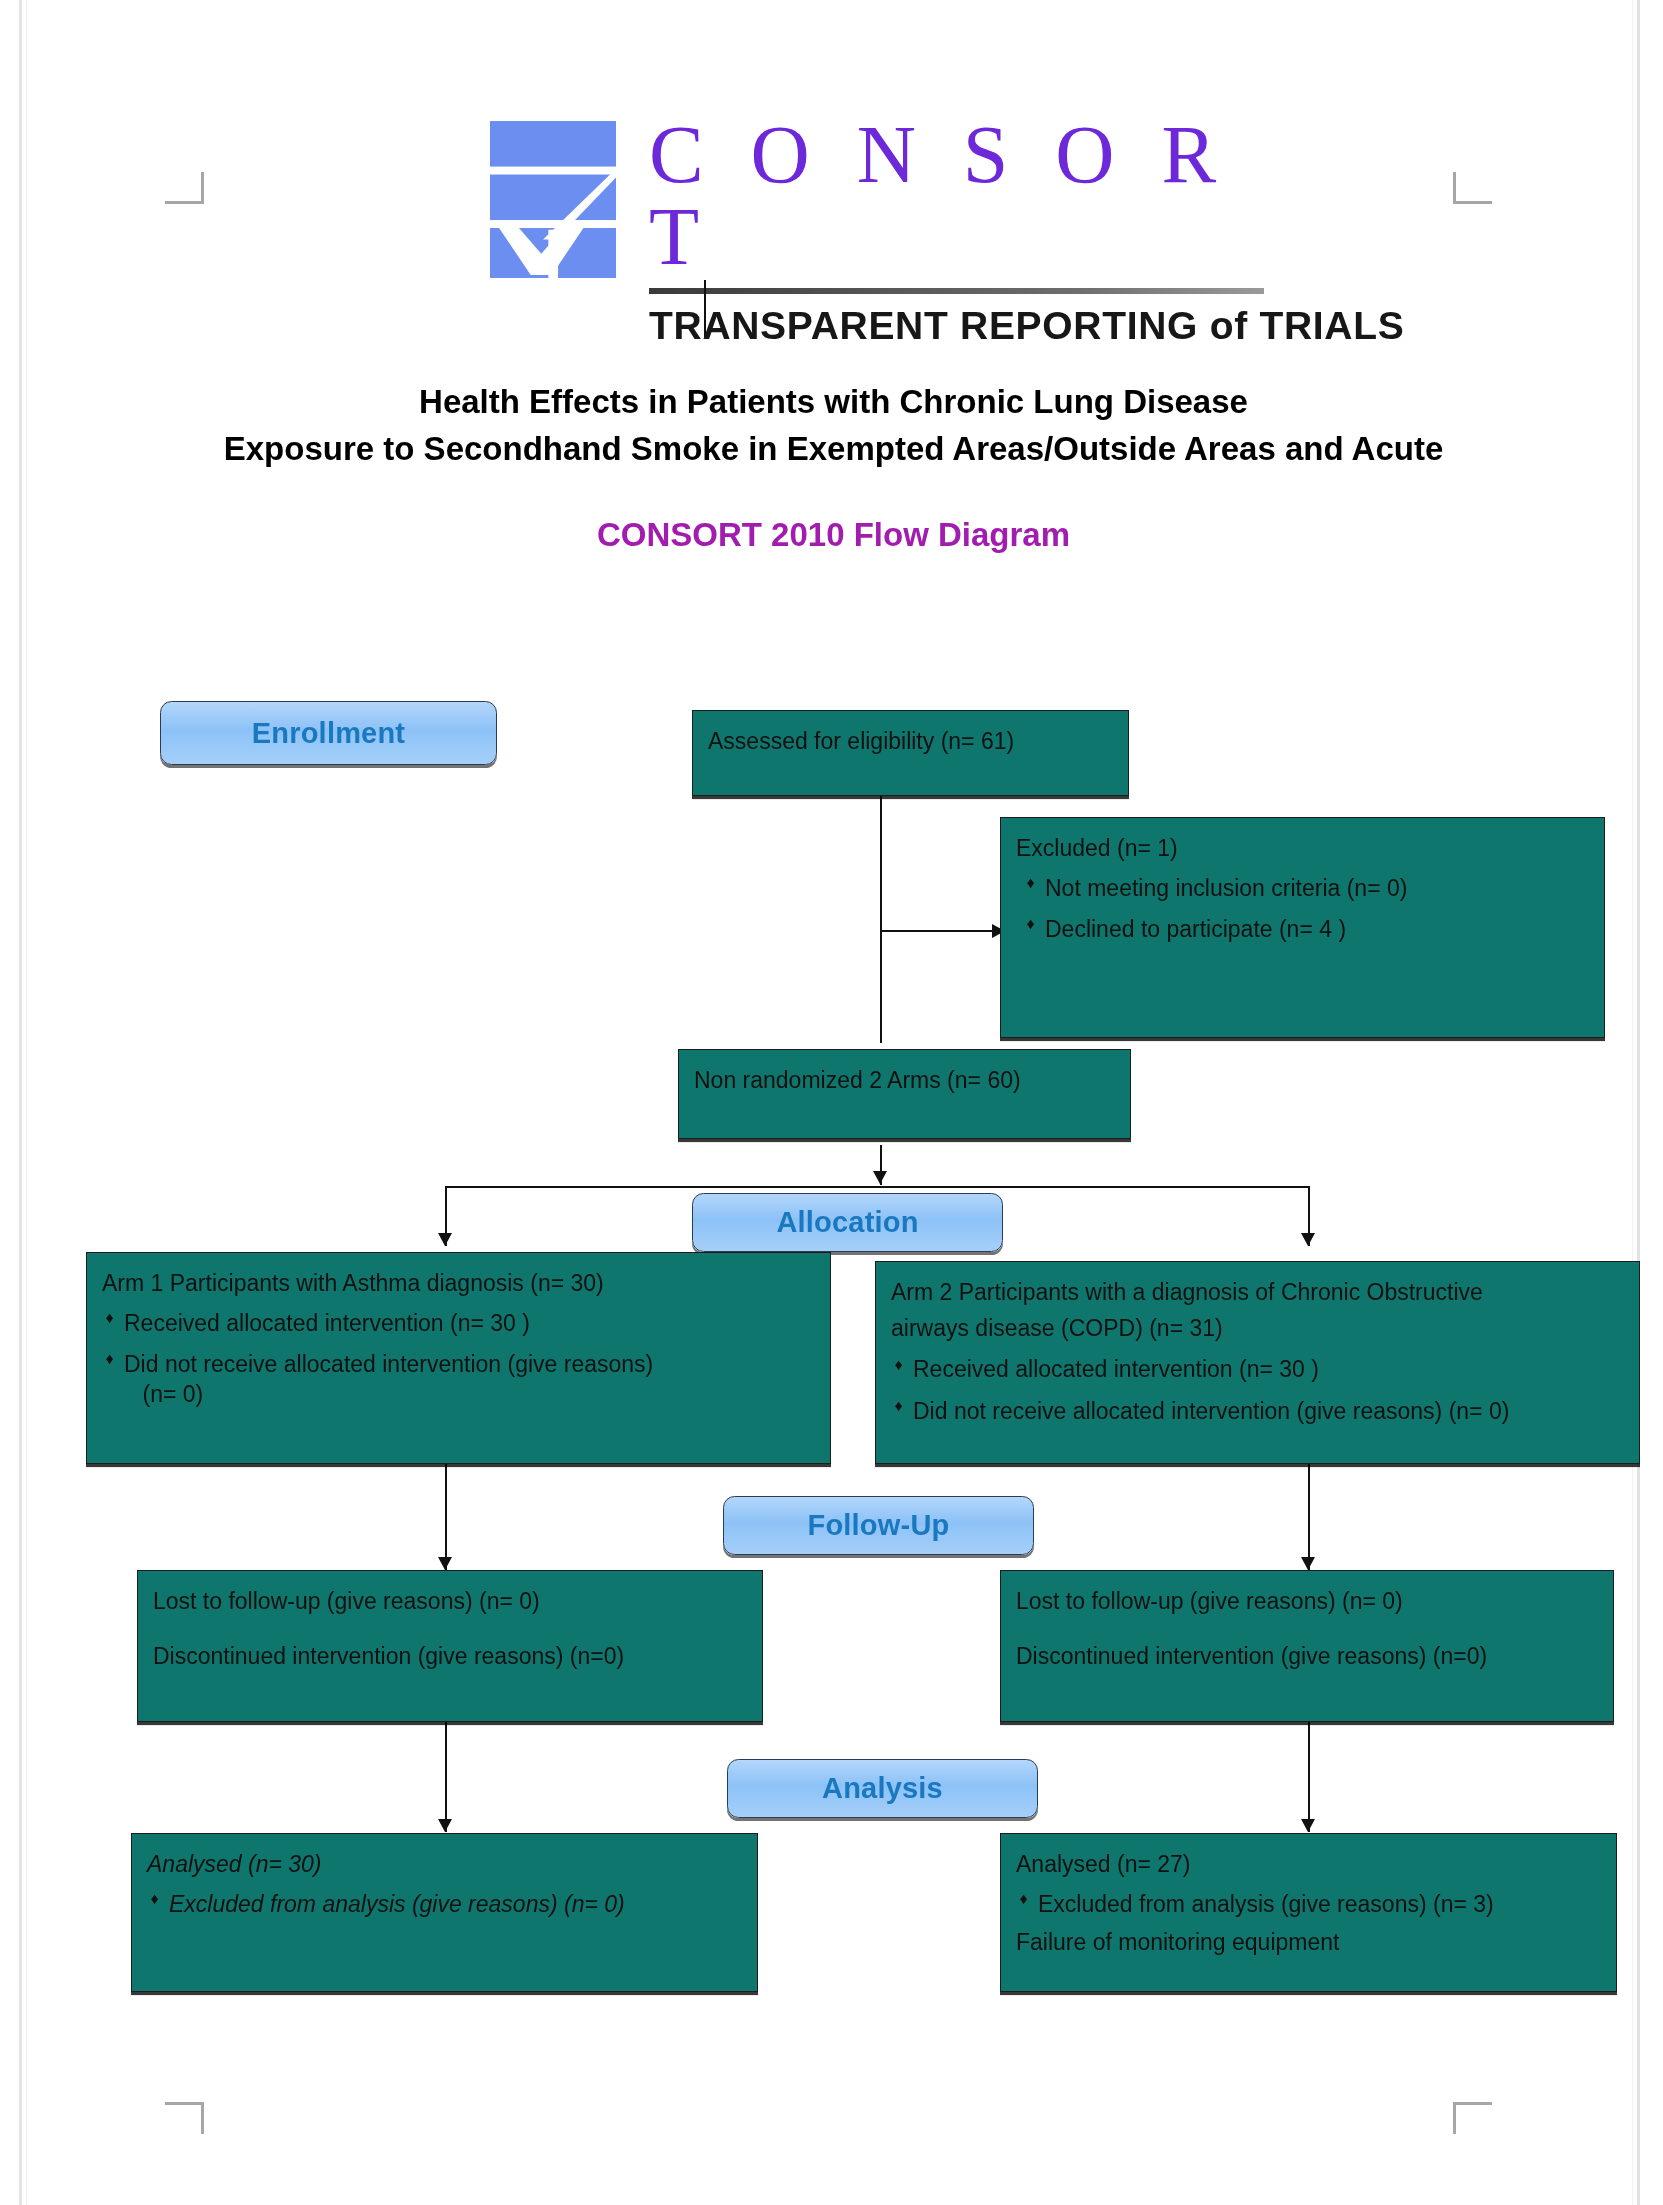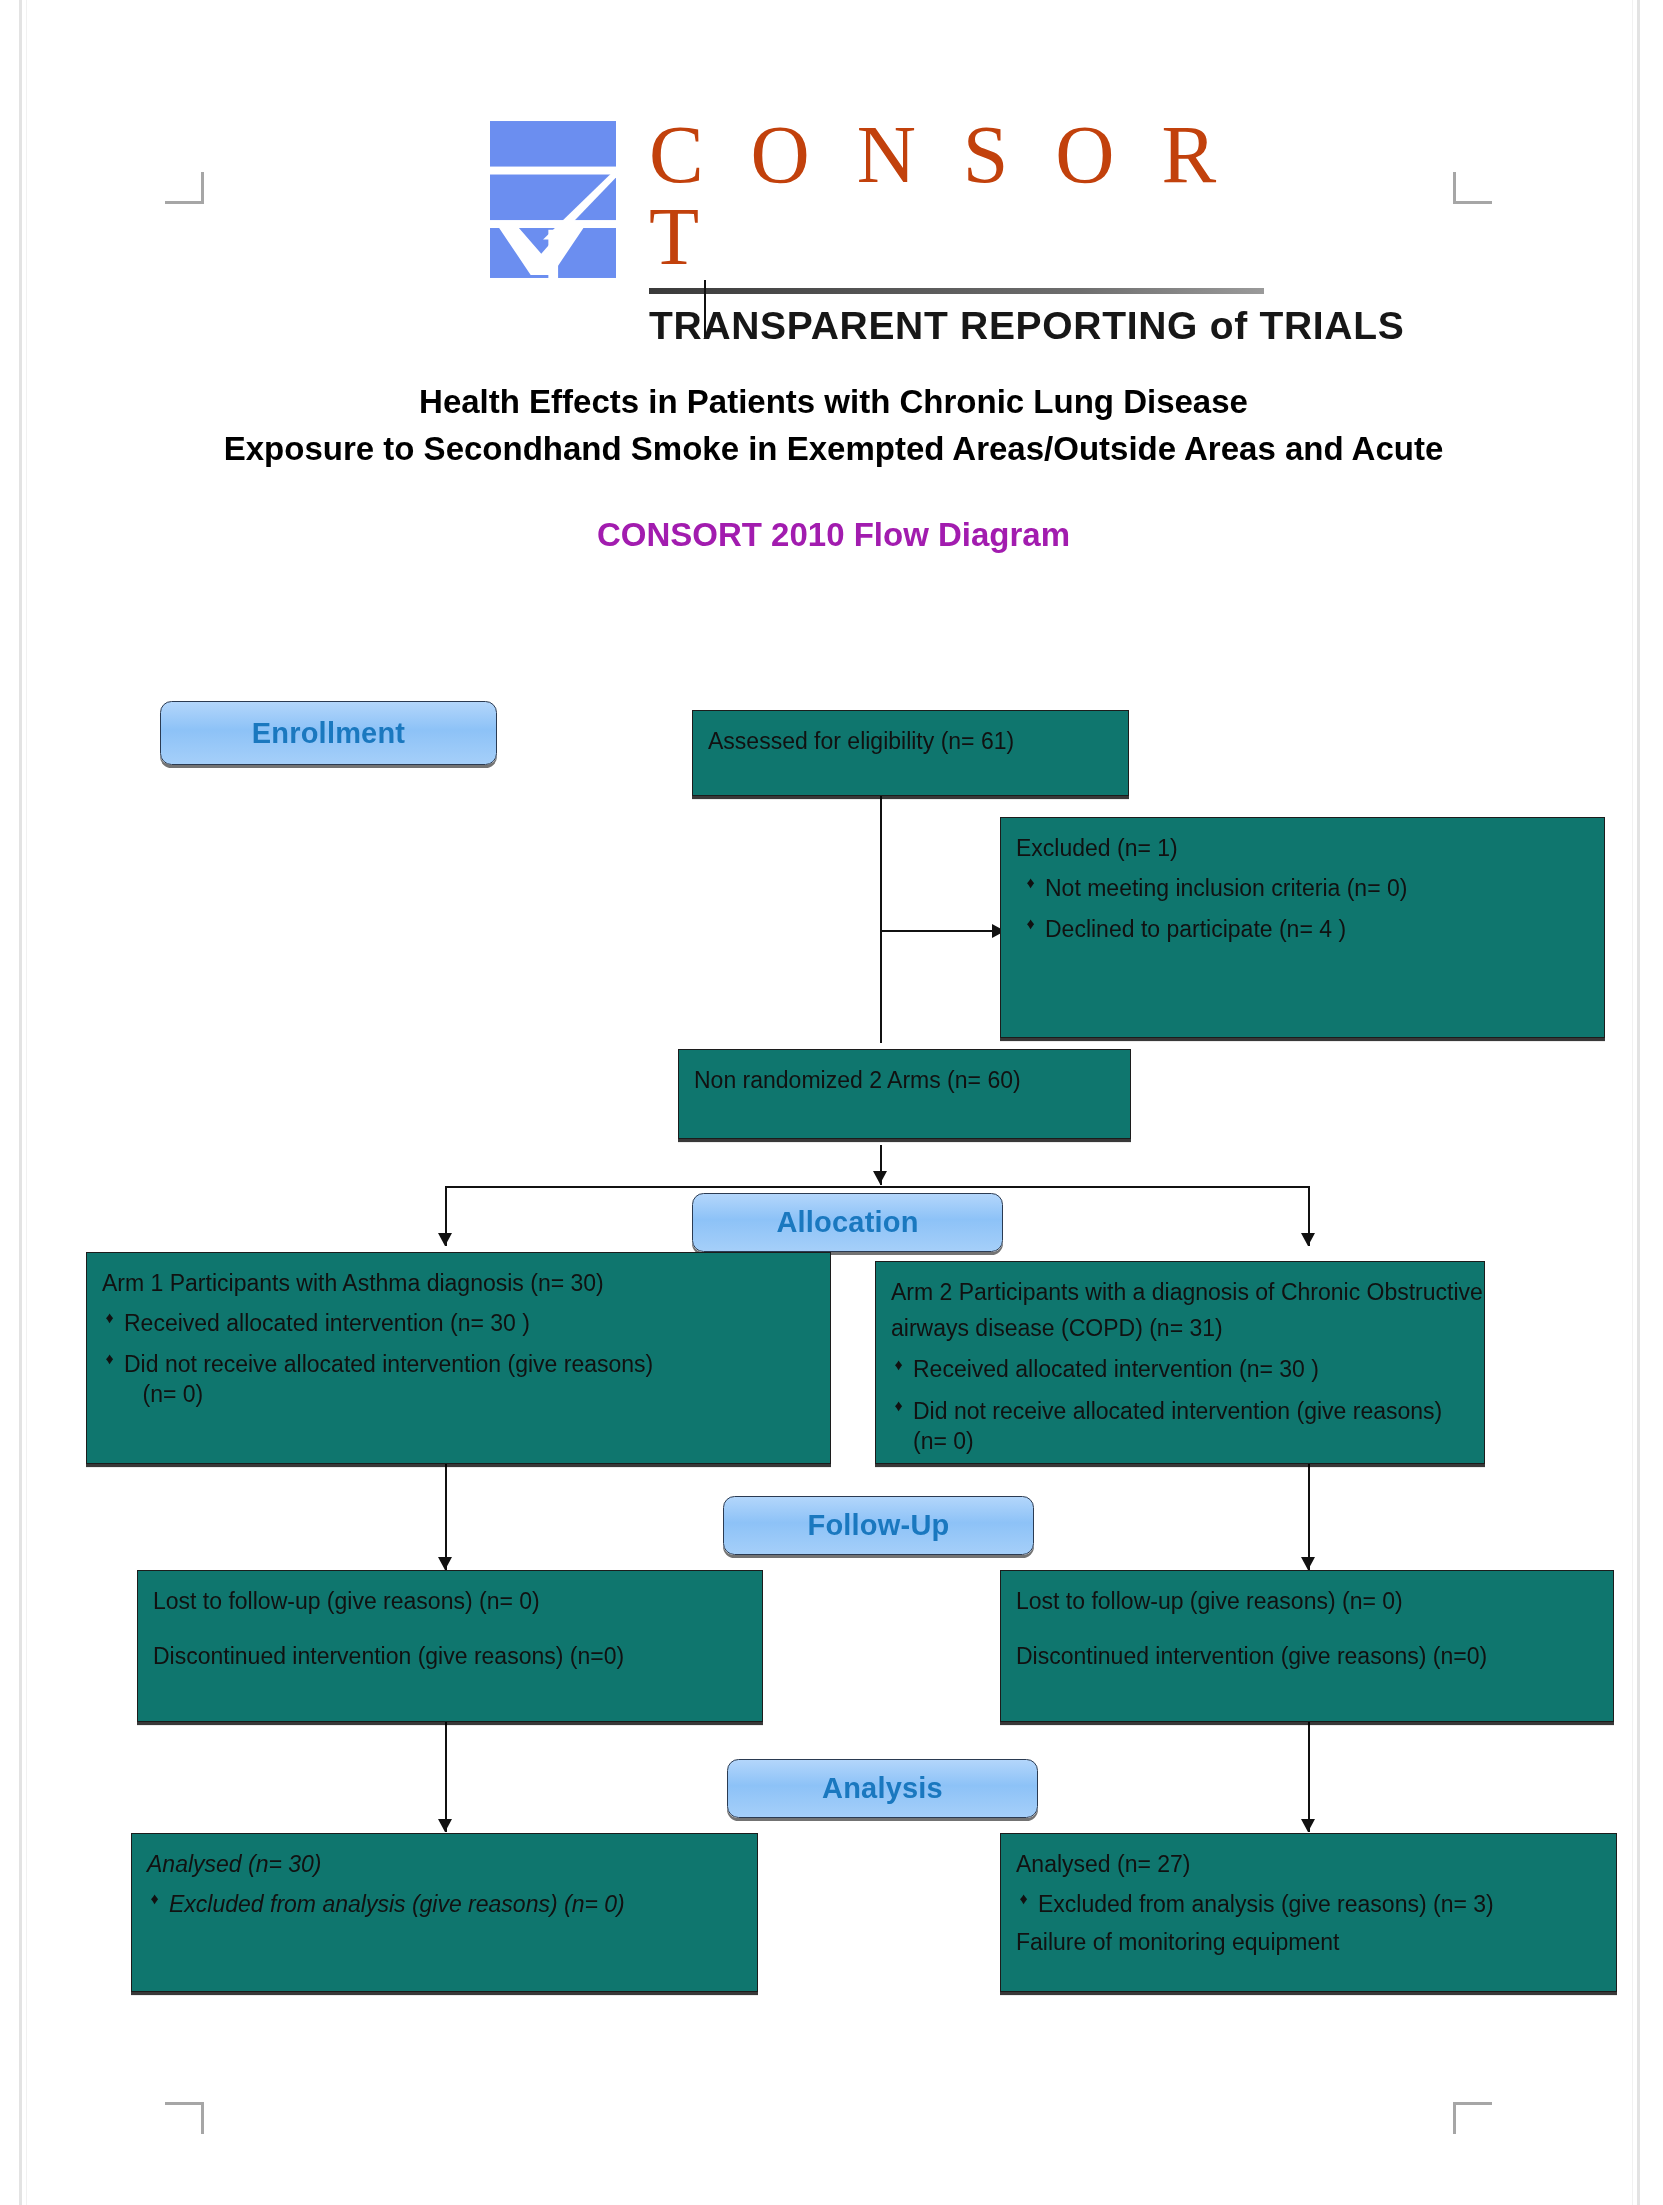--- a/index.html
+++ b/index.html
@@ -75,21 +75,21 @@
   #logo-text {
     position: absolute;
     left: 159px; top: 0;
     width: 617px; height: 176px;
   }
   .consort-word {
     font-family: "Liberation Serif", serif;
     font-size: 82px;
     letter-spacing: 13.2px;
     line-height: 1;
-    color: #c2410c;
+    color: #6d28d9;
     padding-top: 3.5px;
   }
   .consort-rule {
     margin-top: 10.6px;
     height: 6.2px;
     width: 615px;
     background: linear-gradient(to right, #3a3a3a, #6e6e6e 70%, #9a9a9a);
   }
   .consort-tag {
     font-family: "Liberation Sans", sans-serif;
@@ -297,21 +297,21 @@
     <div class="line">Arm 1 Participants with Asthma diagnosis (n= 30)</div>
     <div style="margin-top:9.7px;">
       <div class="bullet-line">Received allocated intervention (n= 30 )</div>
       <div class="bullet-line">
         <span>Did not receive allocated intervention (give reasons)</span>
         <span class="cont">(n=  0)</span>
       </div>
     </div>
   </div>
 
-  <div class="flow-box" style="left:875px; top:1261px; width:610px; height:203px;">
+  <div class="flow-box" style="left:875px; top:1261px; width:765px; height:203px;">
     <div class="line">Arm 2 Participants with a diagnosis of Chronic Obstructive</div>
     <div class="line">airways disease (COPD) (n= 31)</div>
     <div style="margin-top:11.5px;">
       <div class="bullet-line">Received allocated intervention (n= 30 )</div>
       <div class="bullet-line">Did not receive allocated intervention (give reasons) (n= 0)</div>
     </div>
   </div>
 
   <div class="flow-box" style="left:137px; top:1570px; width:626px; height:152px;">
     <div class="line">Lost to follow-up (give reasons) (n= 0)</div>

